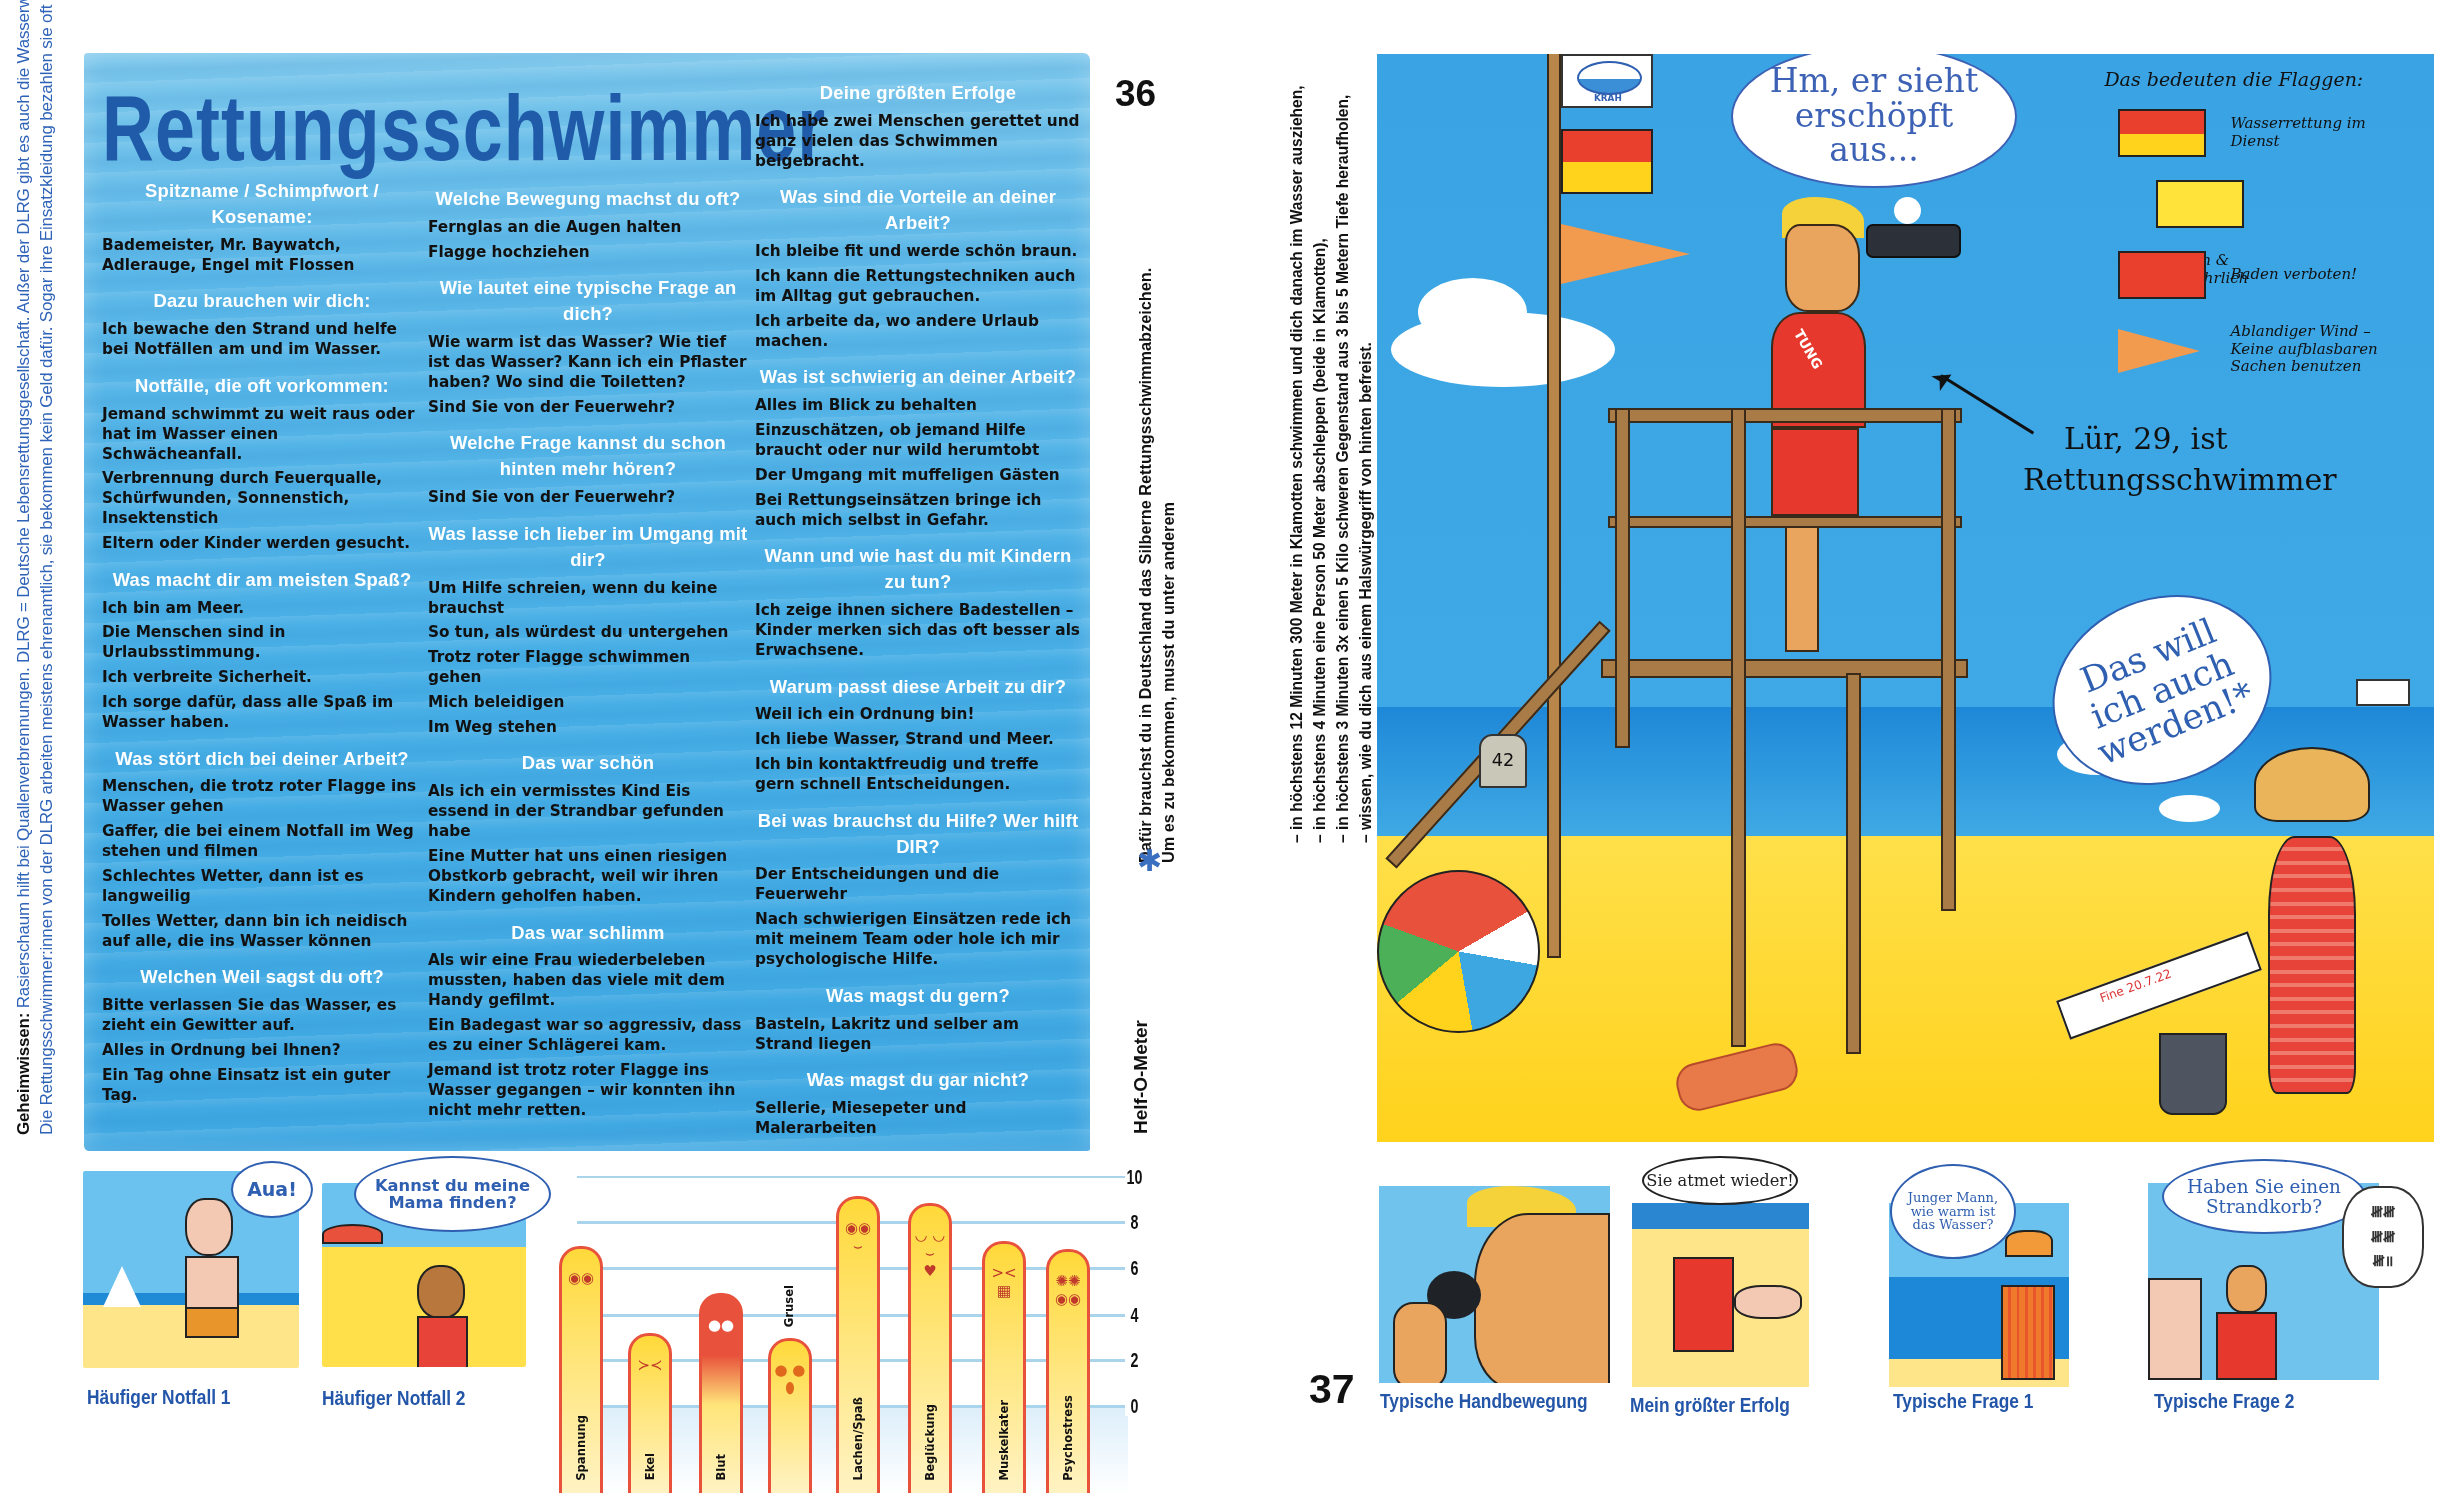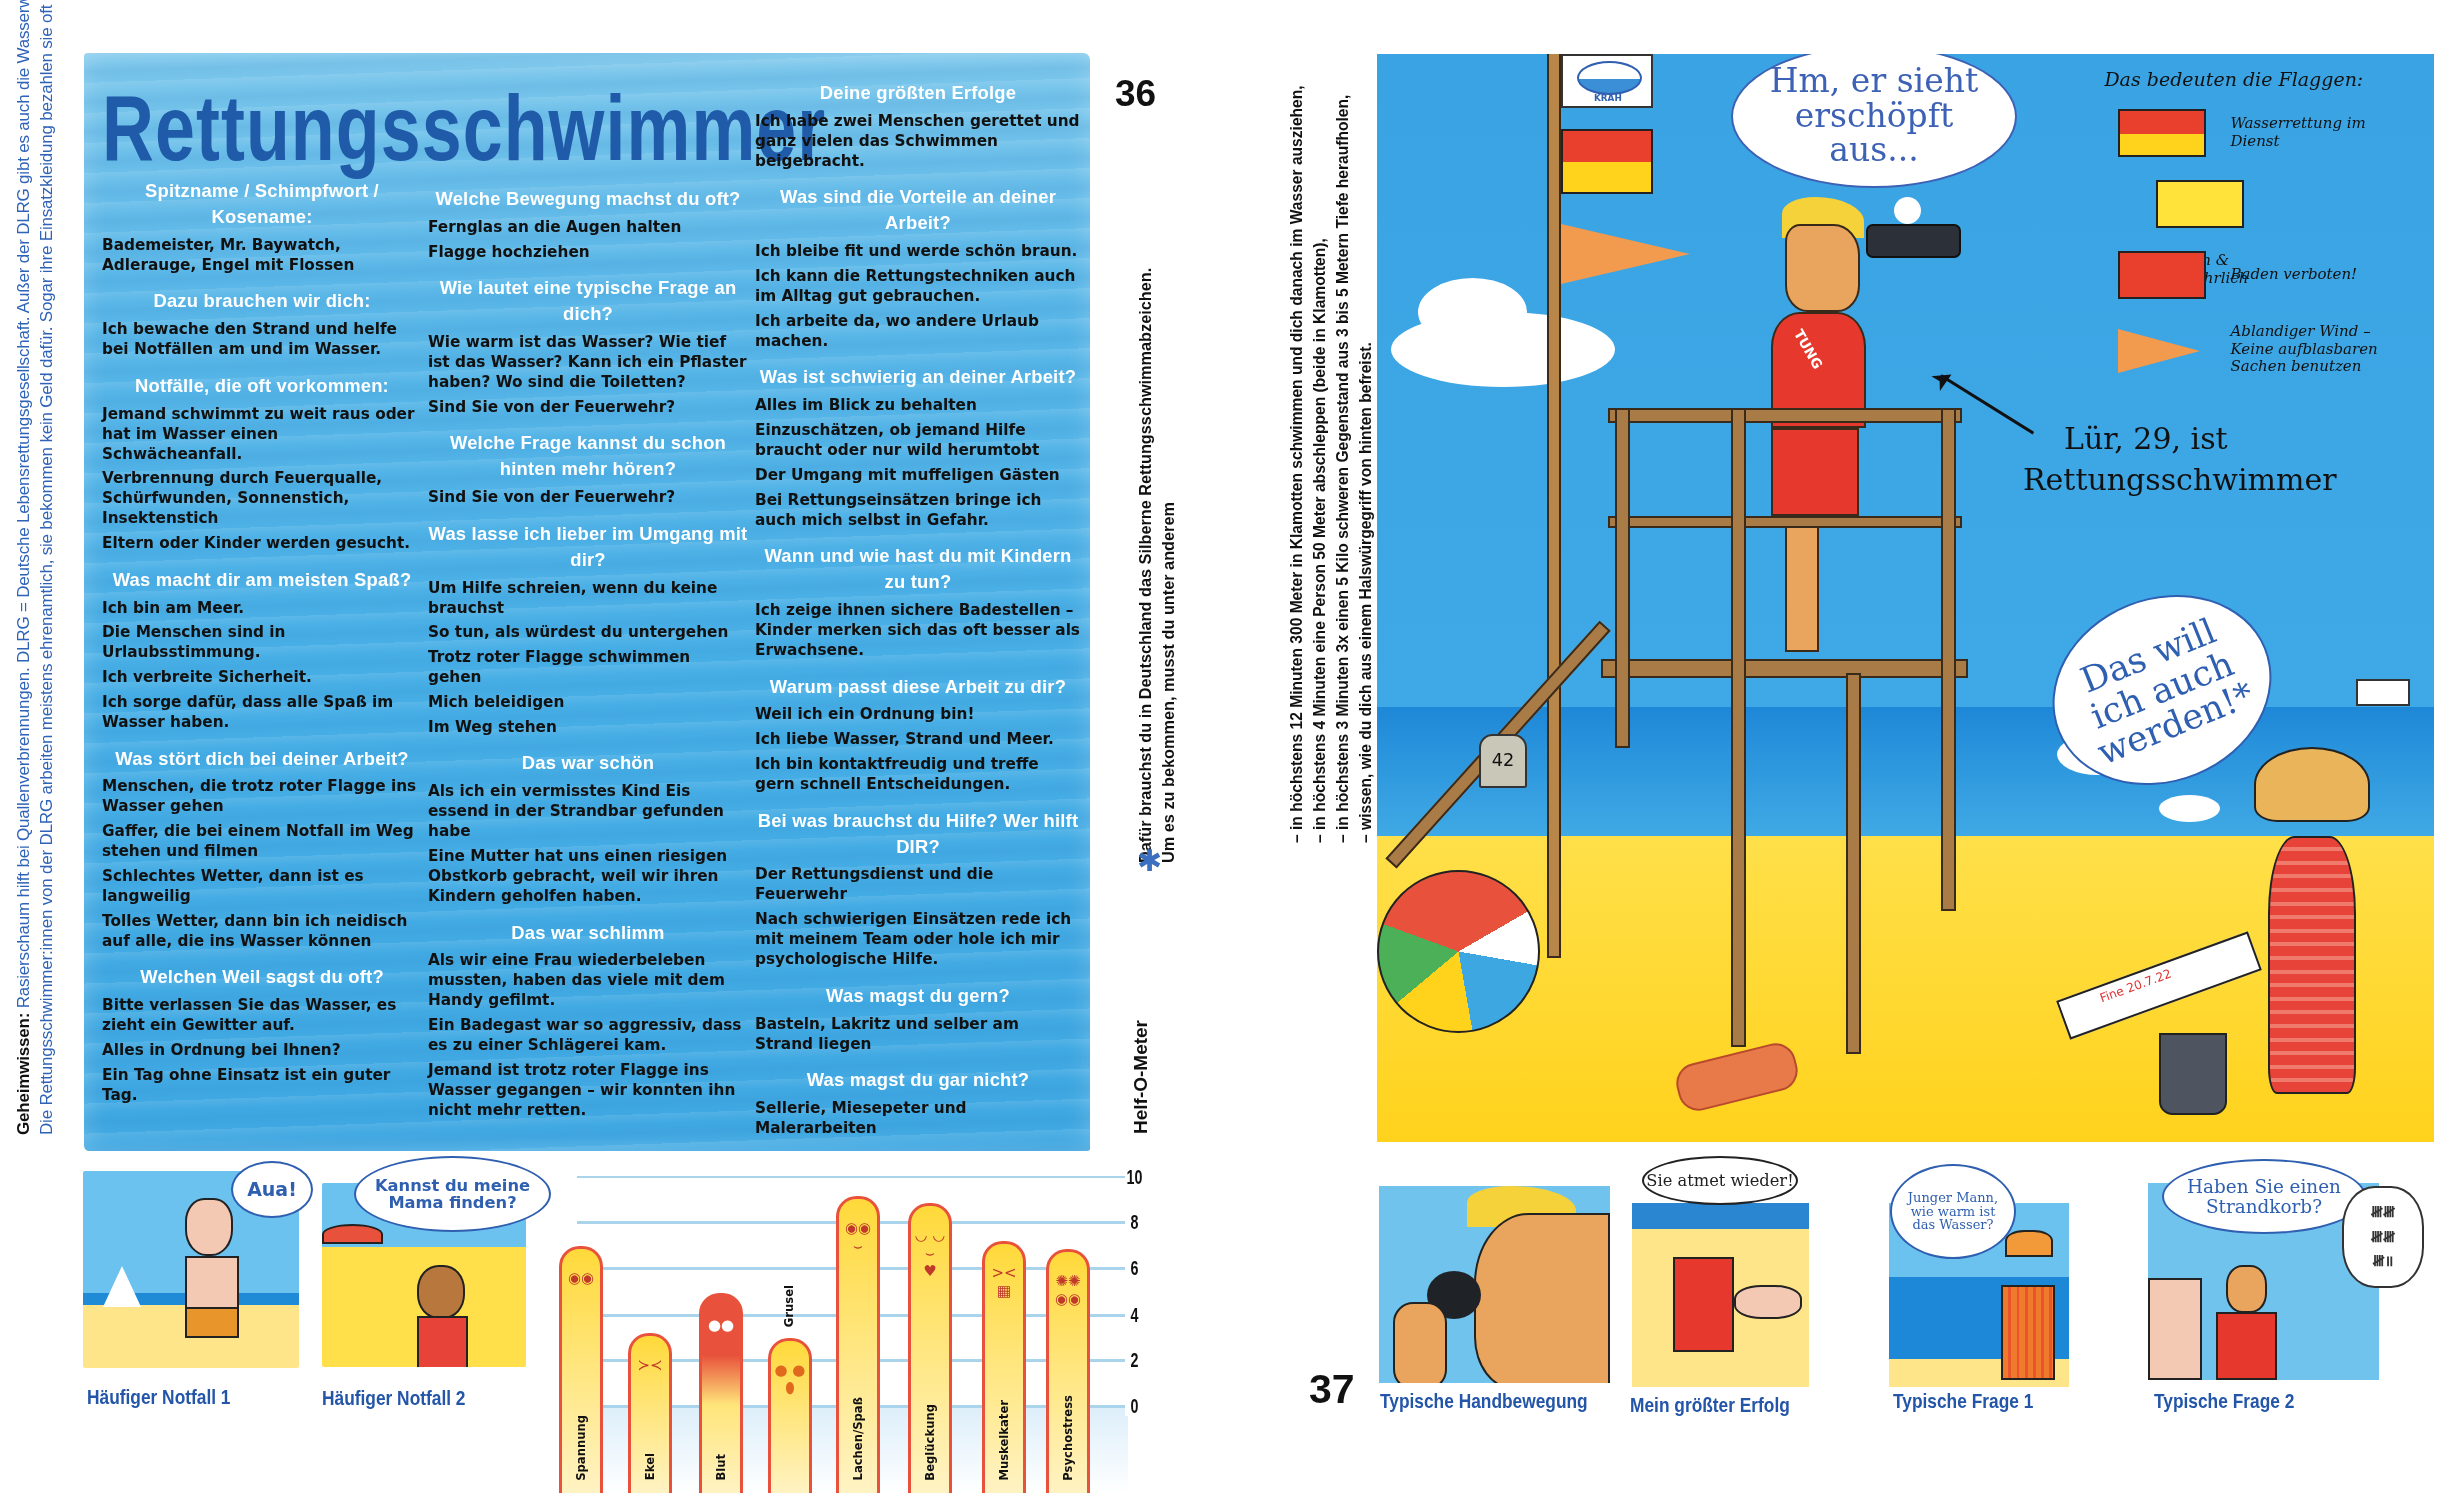--- a/index.html
+++ b/index.html
@@ -209,21 +209,21 @@
     <div class="a">Einzuschätzen, ob jemand Hilfe braucht oder nur wild herumtobt</div>
     <div class="a">Der Umgang mit muffeligen Gästen</div>
     <div class="a">Bei Rettungseinsätzen bringe ich auch mich selbst in Gefahr.</div>
     <div class="q">Wann und wie hast du mit Kindern zu tun?</div>
     <div class="a">Ich zeige ihnen sichere Badestellen – Kinder merken sich das oft besser als Erwachsene.</div>
     <div class="q">Warum passt diese Arbeit zu dir?</div>
     <div class="a">Weil ich ein Ordnung bin!</div>
     <div class="a">Ich liebe Wasser, Strand und Meer.</div>
     <div class="a">Ich bin kontaktfreudig und treffe gern schnell Entscheidungen.</div>
     <div class="q">Bei was brauchst du Hilfe? Wer hilft DIR?</div>
-    <div class="a">Der Rettungsdienst und die Feuerwehr</div>
+    <div class="a">Der Entscheidungen und die Feuerwehr</div>
     <div class="a">Nach schwierigen Einsätzen rede ich mit meinem Team oder hole ich mir psychologische Hilfe.</div>
     <div class="q">Was magst du gern?</div>
     <div class="a">Basteln, Lakritz und selber am Strand liegen</div>
     <div class="q">Was magst du gar nicht?</div>
     <div class="a">Sellerie, Miesepeter und Malerarbeiten</div>
   </div>
 
   <div class="page-num" style="left:1115px; top:73px;">36</div>
 
   <div class="vmid" style="left:1134px; top:272px; height:591px;">

